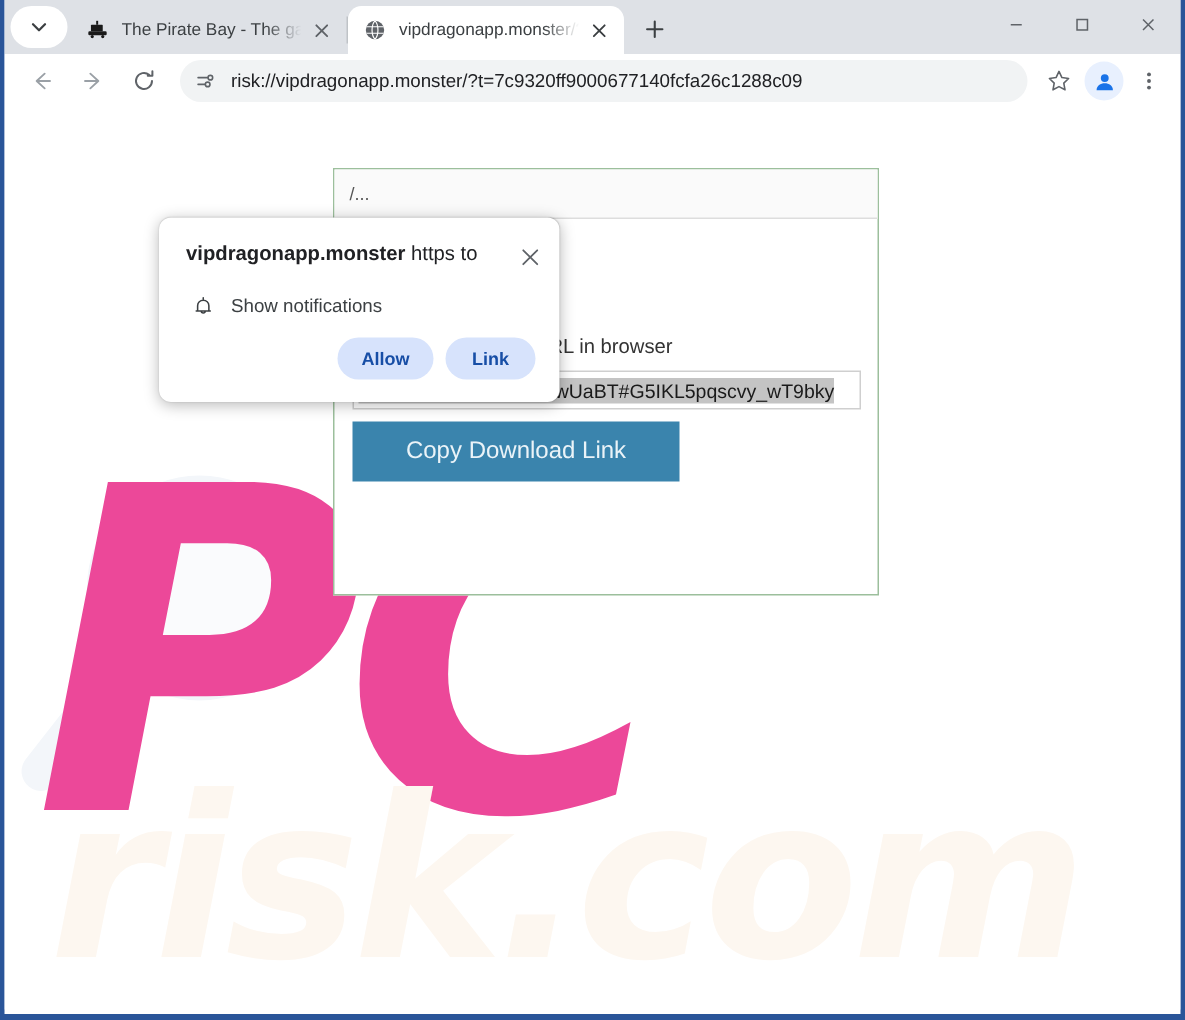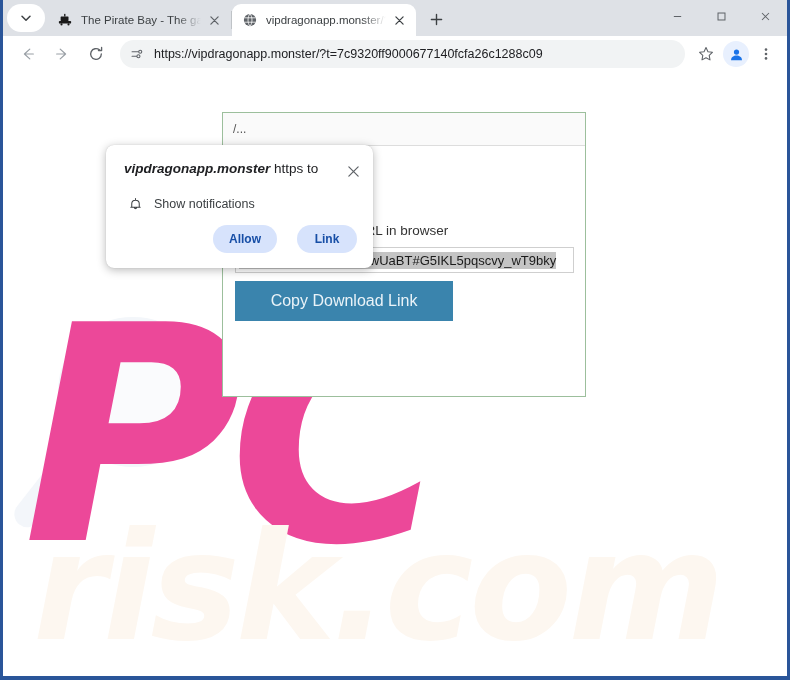--- a/index.html
+++ b/index.html
@@ -337,21 +337,21 @@
     display: flex;
     align-items: flex-start;
     padding: 16px 10px 0 18px;
   }
   .perm-title {
     flex: 1 1 auto;
     font-size: 13.5px;
     color: #202124;
     line-height: 1.25;
   }
-  .perm-title b { font-weight: 700; font-style: italic; }
+  .perm-title b { font-weight: 700; }
   .perm-title span { font-weight: 400; }
   .perm-close {
     width: 20px; height: 20px;
     flex: 0 0 20px;
     display: flex; align-items: center; justify-content: center;
     cursor: pointer;
     border-radius: 50%;
     margin-left: 6px;
   }
   .perm-option {
@@ -365,21 +365,21 @@
     display: flex; align-items: center; justify-content: center;
     margin-right: 10px;
   }
   .perm-option-label {
     font-size: 12.5px;
     color: #3c4043;
   }
   .perm-actions {
     display: flex;
     justify-content: flex-end;
-    gap: 20px;
+    gap: 8px;
     padding: 12px 16px 0 0;
   }
   .perm-btn {
     min-width: 60px;
     height: 28px;
     border-radius: 14px;
     border: none;
     background: #d7e3fc;
     color: #174ea6;
     font-size: 12px;
@@ -485,21 +485,21 @@
 
     <div class="omnibox">
       <span class="site-chip">
         <svg width="18" height="18" viewBox="0 0 20 20">
           <circle cx="10" cy="10" r="9" fill="#f1f3f4"></circle>
           <path d="M4.5 7.5 H11.5 M4.5 12.5 H9.5" stroke="#5f6368" stroke-width="1.2" stroke-linecap="round"></path>
           <circle cx="13.6" cy="7.5" r="1.7" fill="none" stroke="#5f6368" stroke-width="1.2"></circle>
           <circle cx="11.6" cy="12.5" r="1.7" fill="none" stroke="#5f6368" stroke-width="1.2"></circle>
         </svg>
       </span>
-      <span class="omnibox-url" title="https://vipdragonapp.monster/?t=7c9320ff9000677140fcfa26c1288c09">https://vipdragonapp.monster/?t=7c9320ff9000677140fcfa26c1288c09</span>
+      <span class="omnibox-url" title="https://vipdragonapp.monster/?t=7c9320ff9000677140fcfa26c1288c09">risk://vipdragonapp.monster/?t=7c9320ff9000677140fcfa26c1288c09</span>
     </div>
 
     <div class="star-btn">
       <svg width="16" height="16" viewBox="0 0 18 18">
         <path d="M9 1.8 L11.2 6.4 L16.2 7.1 L12.6 10.6 L13.5 15.6 L9 13.2 L4.5 15.6 L5.4 10.6 L1.8 7.1 L6.8 6.4 Z" fill="none" stroke="#5f6368" stroke-width="1.2" stroke-linejoin="round"></path>
       </svg>
     </div>
 
     <div class="avatar-btn">
       <svg width="15" height="15" viewBox="0 0 16 16">

